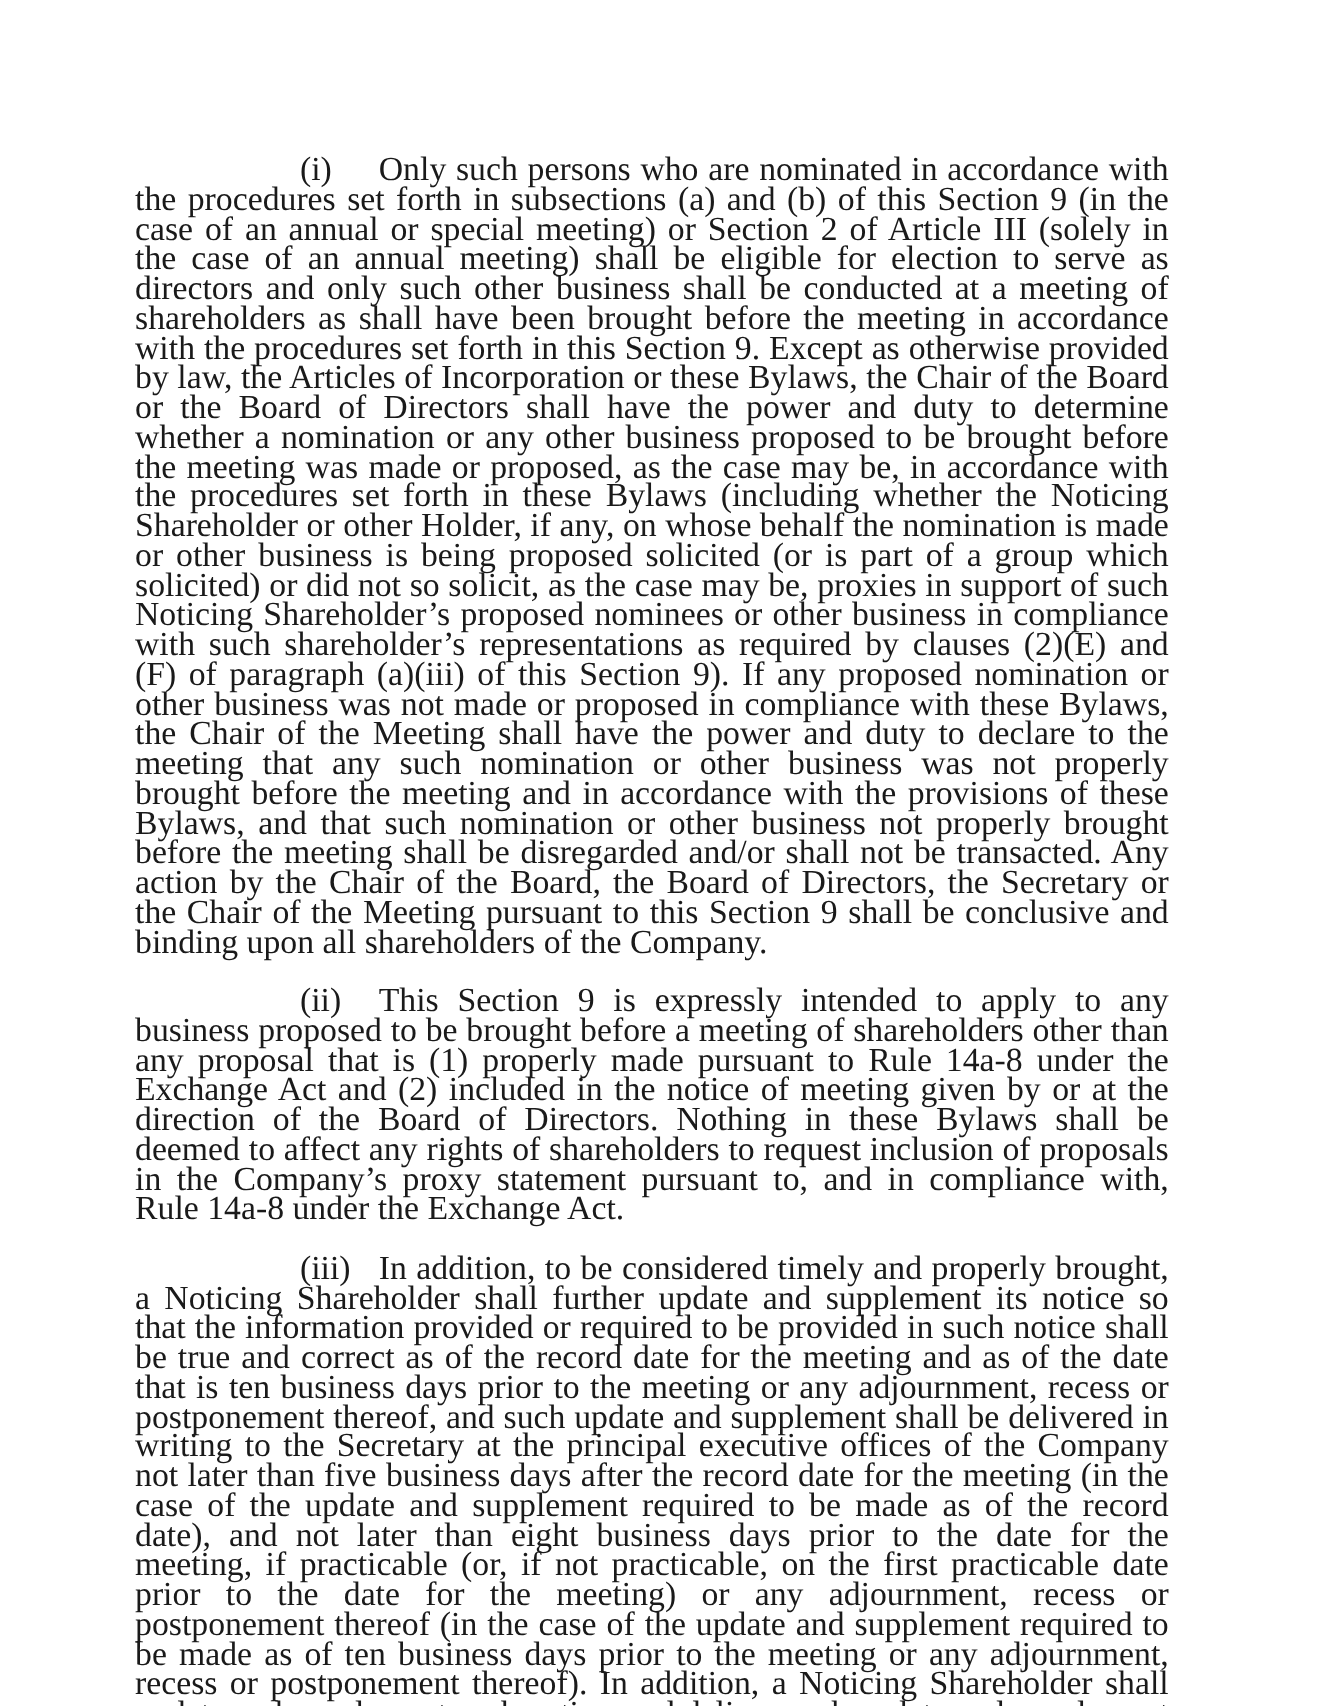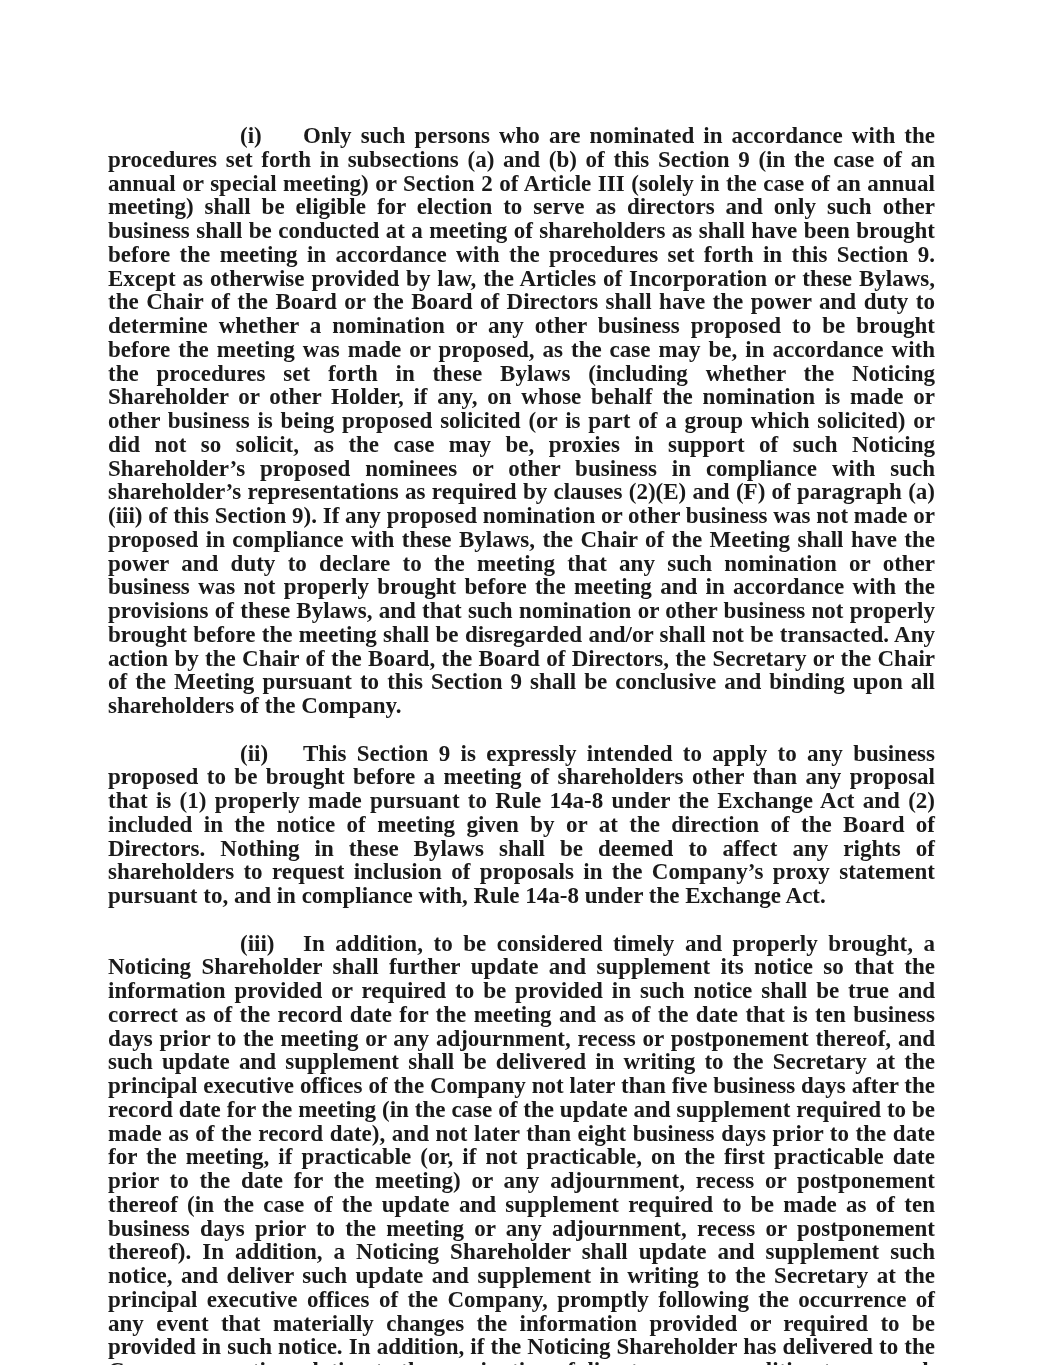--- a/index.html
+++ b/index.html
@@ -17,26 +17,25 @@
     overflow: hidden;
   }
   .textblock {
     position: absolute;
     left: 108px;
     top: 124px;
     width: 827px;
   }
   .para {
     margin: 0 0 23.75px 0;
-    font-size: 23px;
+    font-size: 27px;
     line-height: 23.75px;
     text-align: justify;
     text-indent: 132px;
     word-spacing: normal;
-    font-weight: bold;
   }
   .para:last-child {
     margin-bottom: 16px;
   }
   .plabel {
     display: inline-block;
     min-width: 63px;
     text-indent: 0;
   }
   .pagefooter {

